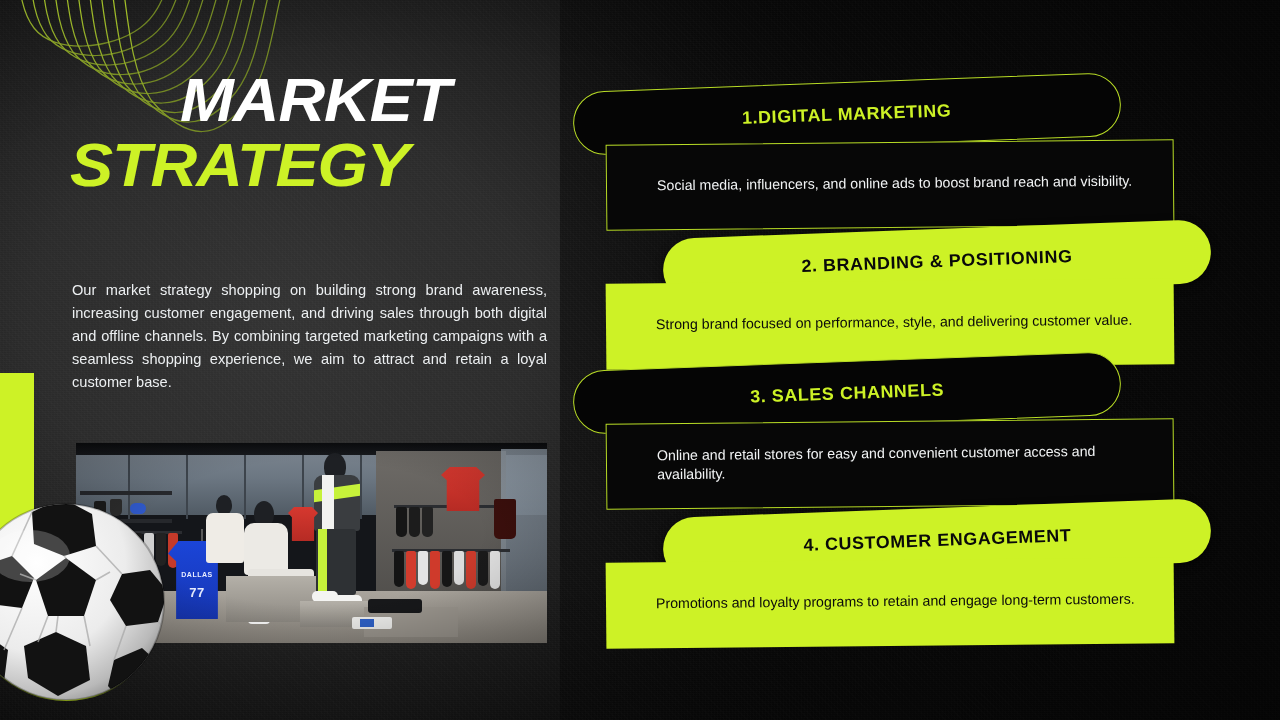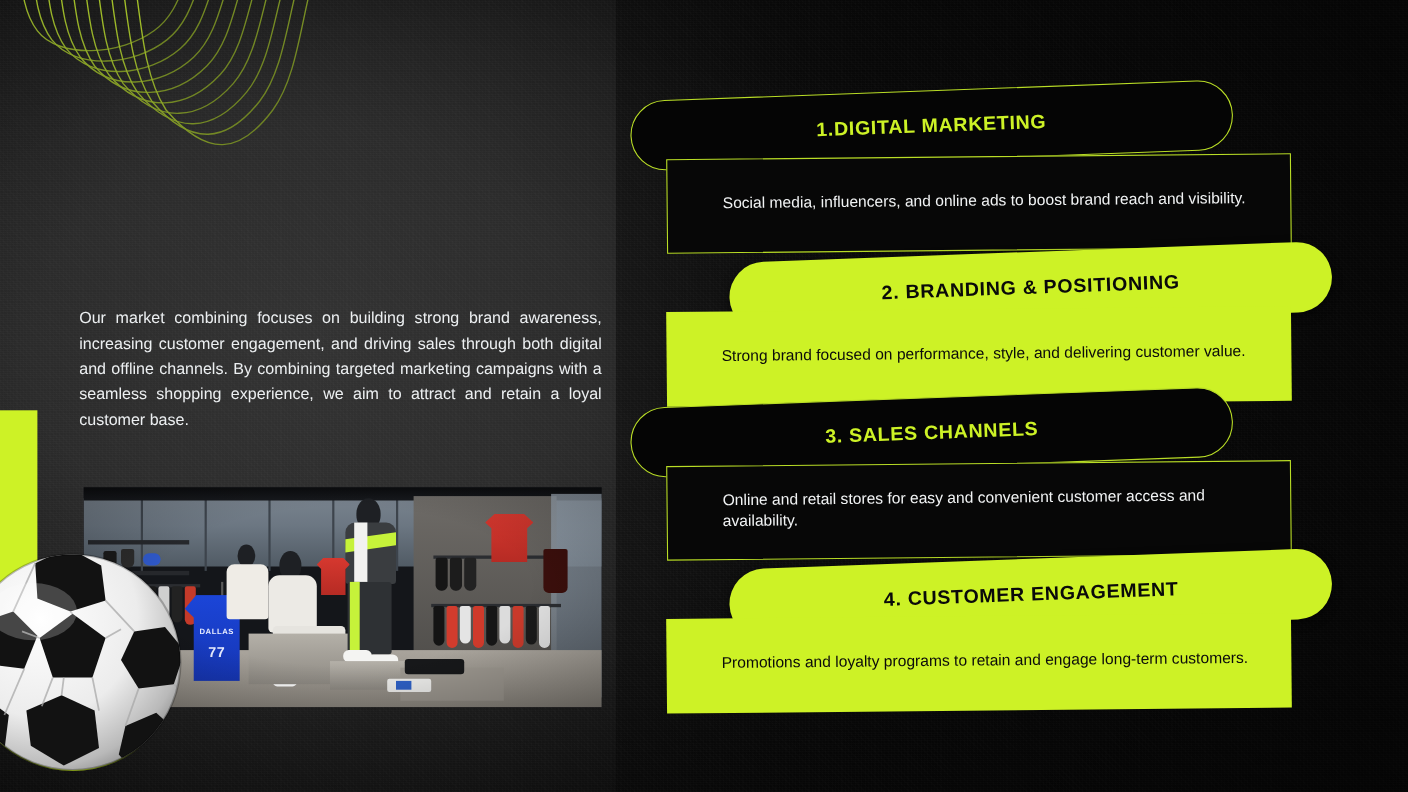--- a/index.html
+++ b/index.html
@@ -250,22 +250,26 @@
       <path d="M68 -66 C 88 16, 80 66, 103 98 C 129 130, 176 126, 206 98 C 234 72, 232 24, 256 -10"></path>
       <path d="M79 -68 C 100 18, 92 72, 116 106 C 144 140, 188 136, 218 106 C 246 78, 244 26, 268 -10"></path>
       <path d="M90 -70 C 112 20, 104 78, 129 114 C 159 150, 200 146, 230 114 C 258 84, 256 28, 280 -10"></path>
       <path d="M101 -72 C 124 22, 116 84, 142 122 C 174 160, 212 156, 242 122 C 270 90, 268 30, 292 -10"></path>
       <path d="M112 -74 C 136 24, 128 90, 155 130 C 189 170, 224 166, 254 130 C 282 96, 280 32, 304 -10"></path>
       <path d="M123 -76 C 148 26, 140 96, 168 138 C 204 180, 236 176, 266 138 C 294 102, 292 34, 316 -10"></path>
       <path d="M134 -78 C 160 28, 152 102, 181 146 C 219 190, 248 186, 278 146 C 306 108, 304 36, 328 -10"></path>
     </g>
   </svg>
 
-
-  <p class="paragraph">Our market combining focuses on building strong brand awareness, increasing customer engagement, and driving sales through both digital and offline channels. By combining targeted marketing campaigns with a seamless shopping experience, we aim to attract and retain a loyal customer base.</p>
+  <div class="title-block">
+    <div class="title-line title-1">MARKET</div>
+    <div class="title-line title-2">STRATEGY</div>
+  </div>
+
+  <p class="paragraph">Our market strategy shopping on building strong brand awareness, increasing customer engagement, and driving sales through both digital and offline channels. By combining targeted marketing campaigns with a seamless shopping experience, we aim to attract and retain a loyal customer base.</p>
 
   <div class="lime-slab"></div>
 
   <div class="photo">
     <div class="glasswall"></div>
     <div class="glass-mull" style="left:52px"></div>
     <div class="glass-mull" style="left:110px"></div>
     <div class="glass-mull" style="left:168px"></div>
     <div class="glass-mull" style="left:226px"></div>
     <div class="glass-mull" style="left:284px"></div>

